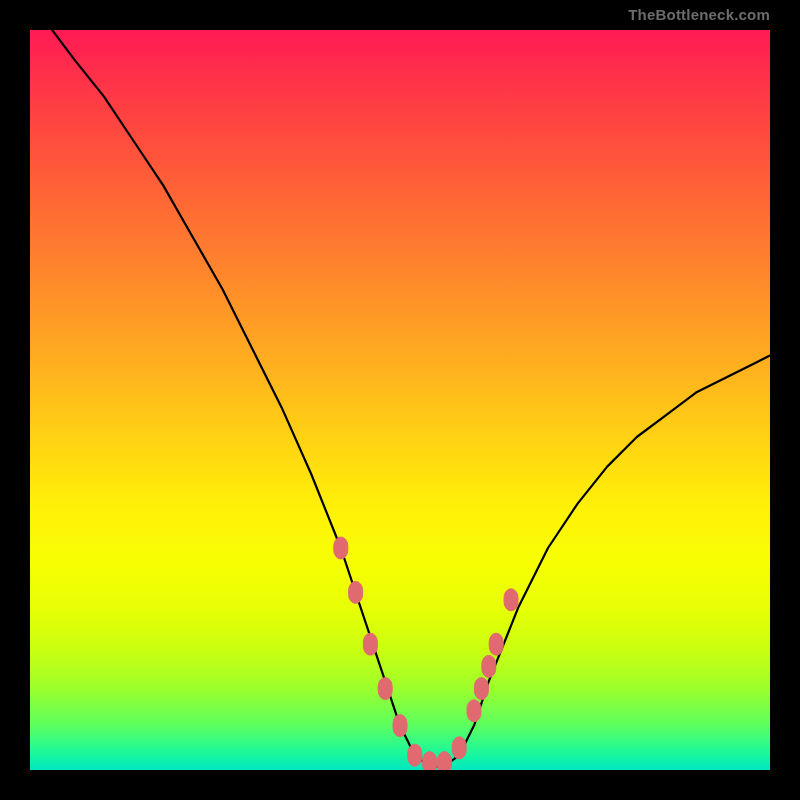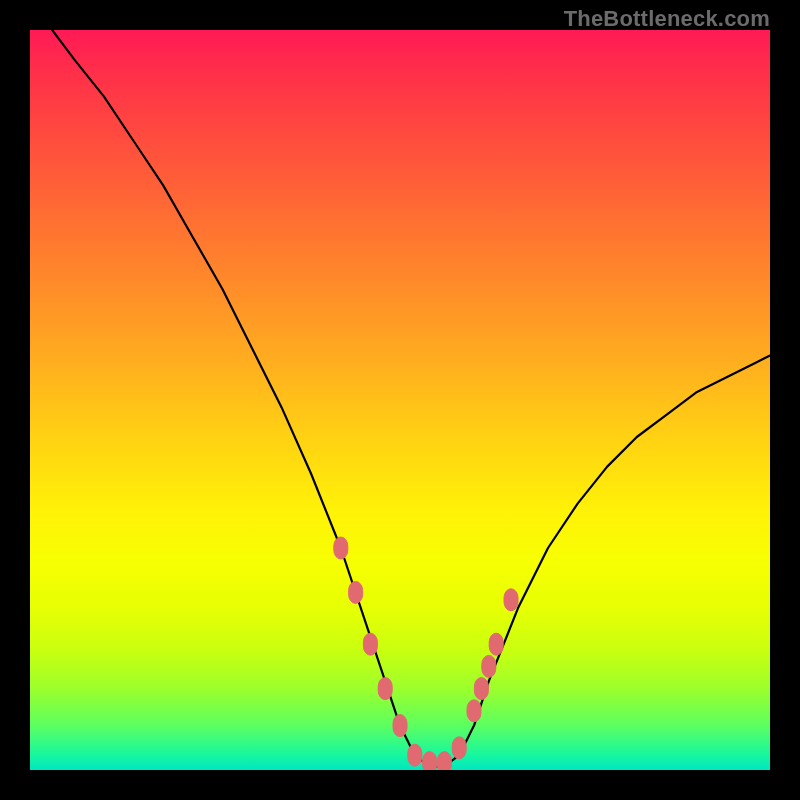--- a/index.html
+++ b/index.html
@@ -42,21 +42,21 @@
       #5cff60 94%,
       #16f7a0 98%,
       #00e6c2 100%
     );
   }
   .attribution {
     position: absolute;
     top: 6px;
     right: 30px;
     color: #6b6b6b;
-    font-size: 22px;
+    font-size: 15px;
     font-weight: 600;
     letter-spacing: 0.2px;
   }
   svg.curve {
     position: absolute;
     left: 0;
     top: 0;
     width: 740px;
     height: 740px;
   }

